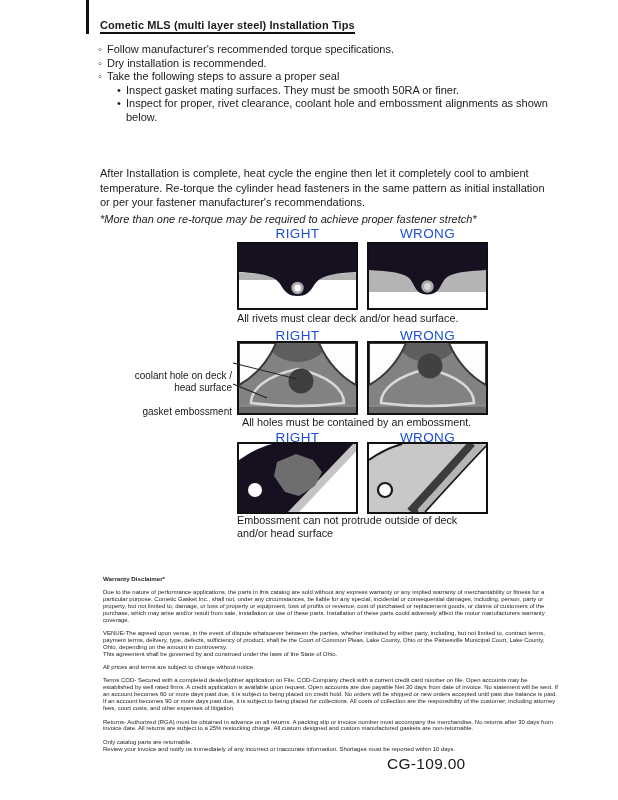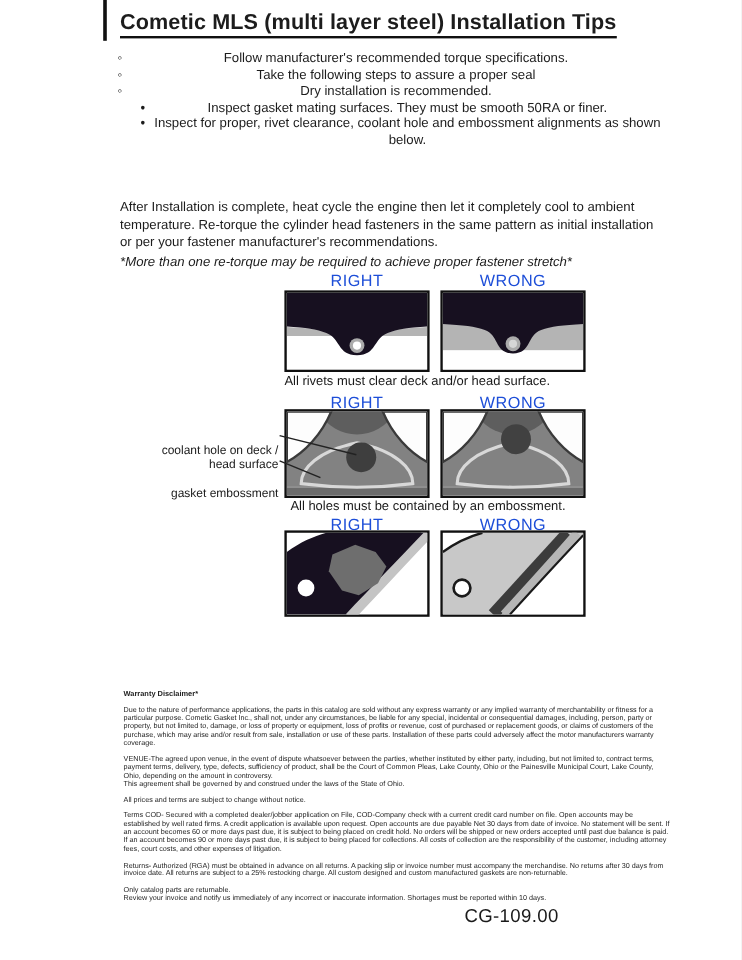--- a/index.html
+++ b/index.html
@@ -1,22 +1,22 @@
 <!DOCTYPE html>
 <html><head>
 <meta charset="utf-8">
 <style>
   html,body{margin:0;padding:0;background:#e8e8e8;}
   .page{position:relative;width:618px;height:800px;background:#ffffff;overflow:hidden;
         font-family:"Liberation Sans", sans-serif;color:#1c1c1c;}
   .abs{position:absolute;}
   .cropmark{left:86px;top:0;width:3px;height:34px;background:#101010;}
-  .title{left:100px;top:8px;font-size:18px;font-weight:bold;border-bottom:2px solid #101010;
+  .title{left:100px;top:19px;font-size:11px;font-weight:bold;border-bottom:2px solid #101010;
          padding-bottom:1px;letter-spacing:.1px;}
-  .tips{left:98px;top:43px;width:455px;font-size:11px;line-height:13.6px;text-align:center;}
+  .tips{left:98px;top:43px;width:455px;font-size:11px;line-height:13.6px;}
   .tip{position:relative;padding-left:9px;}
   .tip::before{content:"◦";position:absolute;left:0;top:0;}
   .subtip{position:relative;margin-left:19px;padding-left:9px;}
   .subtip::before{content:"•";position:absolute;left:0;top:0;}
   .diesel-h{left:100px;top:116px;font-size:12.5px;font-weight:bold;}
   .body-p{width:452px;font-size:11px;line-height:14.6px;}
   .p1{left:100px;top:134px;}
   .p2{left:100px;top:166px;}
   .p3{left:100px;top:212px;font-style:italic;}
   .figlbl{width:121px;text-align:center;font-size:13.5px;letter-spacing:.4px;color:#1d4ed8;}
@@ -36,22 +36,22 @@
 <body>
 
 <div class="page">
 
   <div class="abs cropmark"></div>
 
   <div class="abs title">Cometic MLS (multi layer steel) Installation Tips</div>
 
   <div class="abs tips">
     <div class="tip">Follow manufacturer's recommended torque specifications.</div>
+    <div class="tip">Dry installation is recommended.</div>
     <div class="tip">Take the following steps to assure a proper seal</div>
-    <div class="tip">Dry installation is recommended.</div>
     <div class="subtip">Inspect gasket mating surfaces.  They must be smooth 50RA or finer.</div>
     <div class="subtip">Inspect for proper, rivet clearance, coolant hole and embossment alignments as shown below.</div>
   </div>
 
   <div class="abs body-p p2">After Installation is complete, heat cycle the engine then let it completely cool to ambient temperature. Re-torque the cylinder head fasteners in the same pattern as initial installation or per your fastener manufacturer's recommendations.</div>
   <div class="abs body-p p3">*More than one re-torque may be required to achieve proper fastener stretch*</div>
 
   <div class="abs figlbl" style="left:237px;top:226px;">RIGHT</div>
   <div class="abs figlbl" style="left:367px;top:226px;">WRONG</div>
 
@@ -137,20 +137,21 @@
       <path d="M0,16 C11,8 22,3 33,0 L117,0 L117,2 C96,24 73,46 52,68 L0,68 Z" fill="#c8c8c8"></path>
       <path d="M42,68 C62,46 84,22 104,0" stroke="#3c3c3c" stroke-width="10" fill="none"></path>
       <path d="M51,68 C71,46 93,22 112,0" stroke="#b6b6b6" stroke-width="7" fill="none"></path>
       <path d="M56,68 C76,46 98,22 117,2 L117,68 Z" fill="#ffffff"></path>
       <path d="M56,68 C76,46 98,22 117,2" stroke="#1a1a1a" stroke-width="1.8" fill="none"></path>
       <path d="M0,16 C11,8 22,3 33,0" stroke="#1a1a1a" stroke-width="2" fill="none"></path>
       <circle cx="16" cy="46" r="7" fill="#ffffff" stroke="#1a1a1a" stroke-width="2.2"></circle>
     </svg>
   </div>
 
+  <div class="abs cap" style="left:237px;top:514px;width:250px;">Embossment can not protrude outside of deck and/or head surface</div>
 
   <div class="abs legal">
     <h4>Warranty Disclaimer*</h4>
     <p>Due to the nature of performance applications, the parts in this catalog are sold without any express warranty or any implied warranty of merchantability or fitness for a particular purpose.  Cometic Gasket Inc., shall not, under any circumstances, be liable for any special, incidental or consequential damages, including, person, party or property, but not limited to, damage, or loss of property or equipment, loss of profits or revenue, cost of purchased or replacement goods, or claims of customers of the purchase, which may arise and/or result from sale, installation or use of these parts.  Installation of these parts could adversely affect the motor manufacturers warranty coverage.</p>
     <p>VENUE-The agreed upon venue, in the event of dispute whatsoever between the parties, whether instituted by either party, including, but not limited to, contract terms, payment terms, delivery, type, defects, sufficiency of product, shall be the Court of Common Pleas, Lake County, Ohio or the Painesville Municipal Court, Lake County, Ohio, depending on the amount in controversy.
 This agreement shall be governed by and construed under the laws of the State of Ohio.</p>
     <p>All prices and terms are subject to change without notice.</p>
     <p>Terms COD- Secured with a completed dealer/jobber application on File, COD-Company check with a current credit card number on file.  Open accounts may be established by well rated firms.  A credit application is available upon request.  Open accounts are due payable Net 30 days from date of invoice.  No statement will be sent.  If an account becomes 60 or more days past due, it is subject to being placed on credit hold.  No orders will be shipped or new orders accepted until past due balance is paid.  If an account becomes 90 or more days past due, it is subject to being placed for collections.  All costs of collection are the responsibility of the customer, including attorney fees, court costs, and other expenses of litigation.</p>
     <p>Returns- Authorized (RGA) must be obtained in advance on all returns.  A packing slip or invoice number must accompany the merchandise.  No returns after 30 days from invoice date.  All returns are subject to a 25% restocking charge.  All custom designed and custom manufactured gaskets are non-returnable.</p>
     <p>Only catalog parts are returnable.

